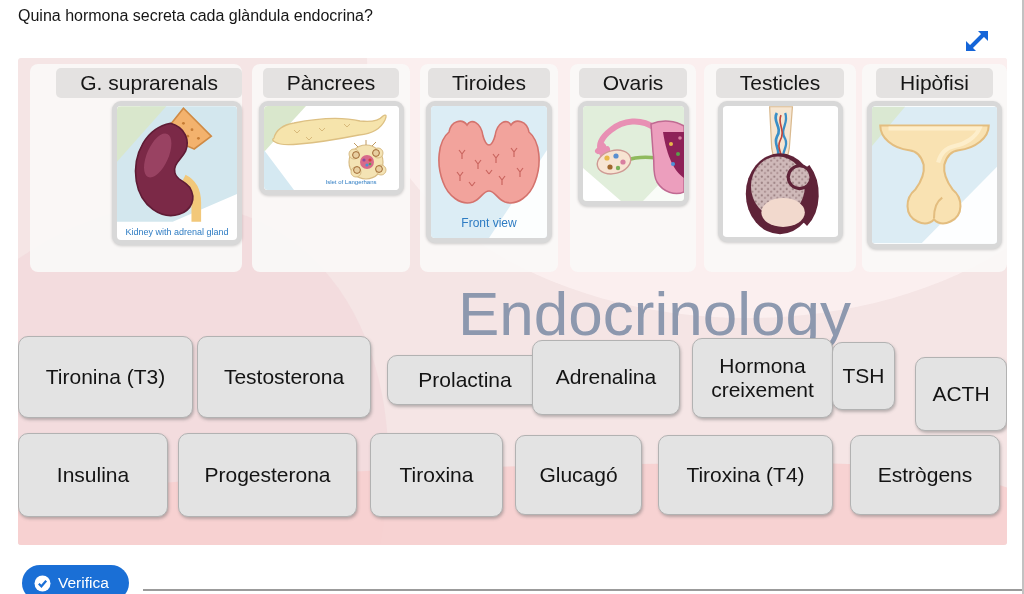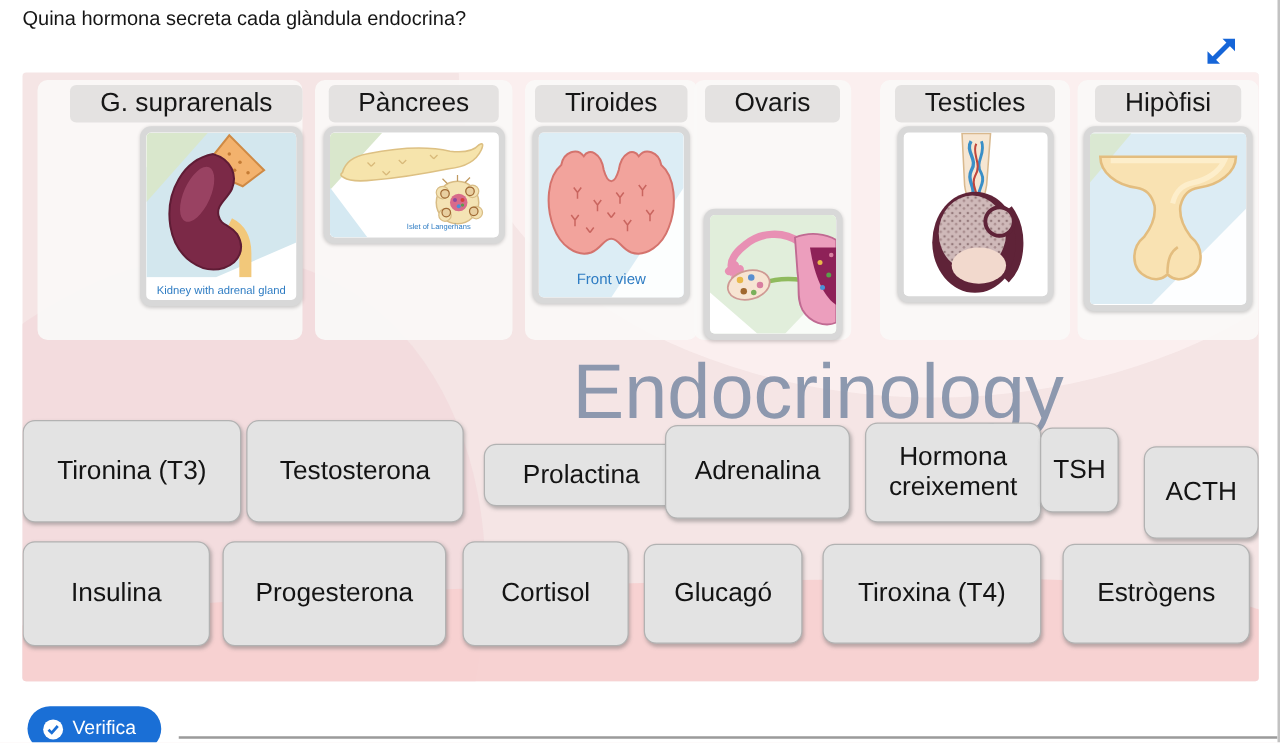--- a/index.html
+++ b/index.html
@@ -156,21 +156,21 @@
             <path d="M86,62 l3,4 m0,0 l3,-4 m-3,4 l0,5"></path>
             <path d="M68,70 l3,4 m0,0 l3,-4 m-3,4 l0,5"></path>
             <path d="M38,76 l3,4 m0,0 l3,-4"></path>
             <path d="M55,64 l3,4 m0,0 l3,-4"></path>
           </g>
         </svg>
         <div class="caption" style="bottom:8px; font-size:12px;">Front view</div>
       </div>
     </div>
 
-    <div class="zone" style="left:537px; width:126px;justify-content:space-between;">
+    <div class="zone" style="left:552px; width:126px;">
       <div class="zone-label">Ovaris</div>
       <div class="card" style="width:111px; height:105px;">
         <svg width="101" height="95" viewBox="0 0 101 95">
           <rect width="101" height="95" fill="#e1eedb"></rect>
           <polygon points="0,62 38,95 0,95" fill="#ffffff"></polygon>
           <polygon points="60,95 101,52 101,95" fill="#ffffff" opacity=".8"></polygon>
           <path d="M74,52 C58,50 44,52 38,58" stroke="#8fba5d" stroke-width="3.5" fill="none"></path>
           <path d="M72,22 C58,12 40,14 28,24 C19,31 15,38 18,45 l6,-2 M20,40 l-5,5 M24,44 l-4,6" stroke="#e890b4" stroke-width="6" fill="none" stroke-linecap="round"></path>
           <path d="M68,18 C80,13 93,15 101,20 L101,86 C92,90 80,86 74,76 C69,67 72,58 70,46 Z" fill="#ec9ebd" stroke="#c06a92" stroke-width="1.5"></path>
           <path d="M80,26 L101,26 L101,72 C92,66 84,52 80,26 Z" fill="#8e2158"></path>
@@ -230,21 +230,21 @@
     <div class="tile" style="left:0px; top:278px; width:175px; height:82px;">Tironina (T3)</div>
     <div class="tile" style="left:179px; top:278px; width:174px; height:82px;">Testosterona</div>
     <div class="tile" style="left:369px; top:297px; width:156px; height:50px;">Prolactina</div>
     <div class="tile" style="left:514px; top:282px; width:148px; height:75px;">Adrenalina</div>
     <div class="tile" style="left:674px; top:280px; width:141px; height:80px;">Hormona creixement</div>
     <div class="tile" style="left:814px; top:284px; width:63px; height:68px;">TSH</div>
     <div class="tile" style="left:897px; top:299px; width:92px; height:74px;">ACTH</div>
 
     <div class="tile" style="left:0px; top:375px; width:150px; height:84px;">Insulina</div>
     <div class="tile" style="left:160px; top:375px; width:179px; height:84px;">Progesterona</div>
-    <div class="tile" style="left:352px; top:375px; width:133px; height:84px;">Cortisol</div>
+    <div class="tile" style="left:352px; top:375px; width:133px; height:84px;">Tiroxina</div>
     <div class="tile" style="left:497px; top:377px; width:127px; height:80px;">Glucagó</div>
     <div class="tile" style="left:640px; top:377px; width:175px; height:80px;">Tiroxina (T4)</div>
     <div class="tile" style="left:832px; top:377px; width:150px; height:80px;">Estrògens</div>
   </div>
 
   <div class="bottom-line"></div>
 
   <button class="verify-btn">
     <span style="display:flex;">
       <svg width="17" height="17" viewBox="0 0 17 17">

